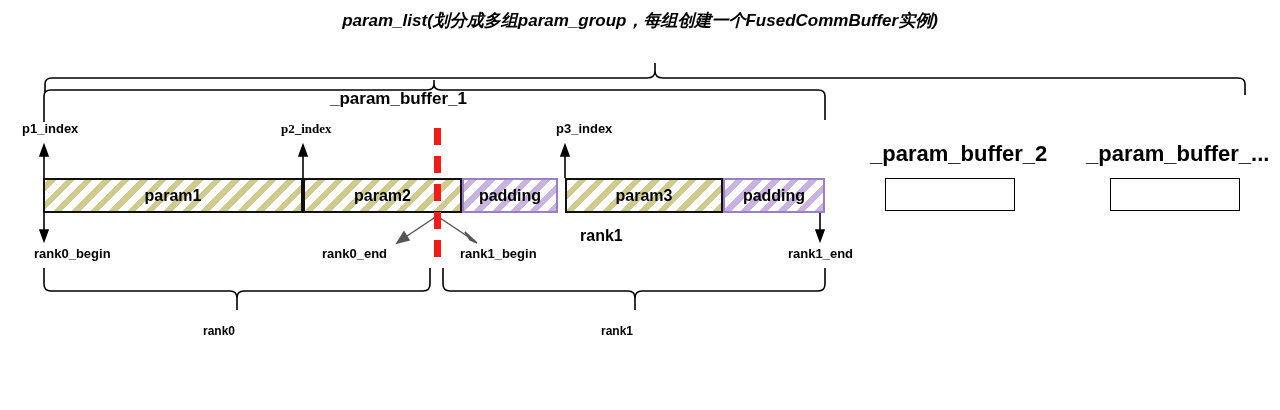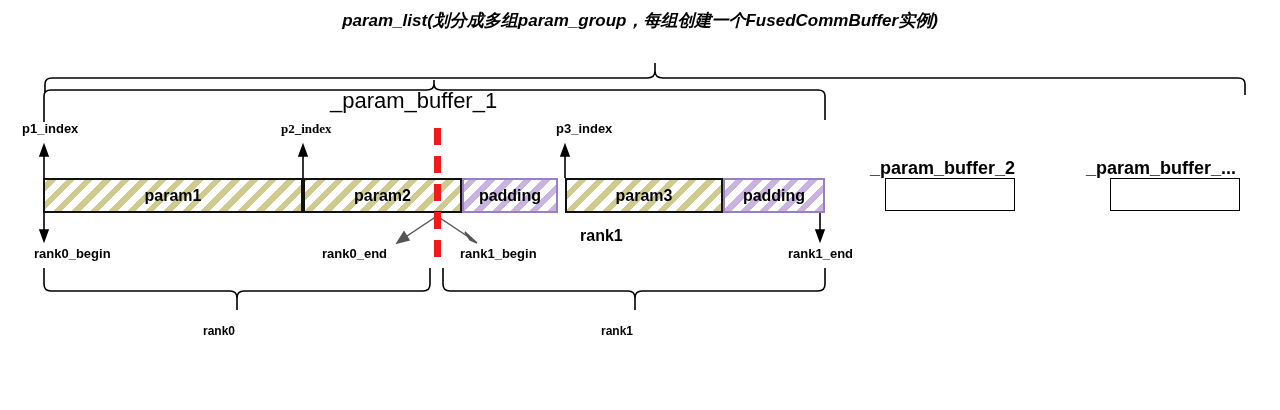--- a/index.html
+++ b/index.html
@@ -8,22 +8,22 @@
   #stage{position:relative;width:1280px;height:410px;}
   .abs{position:absolute;}
   .lbl{white-space:nowrap;font-weight:bold;line-height:1;}
 
   
   .title-main{font-size:17px;font-weight:bold;left:0;top:12px;width:1280px;
               text-align:center;font-style:italic;}
   .caption-bottom{font-size:16px;font-weight:bold;left:10px;top:372px;}
 
   
-  .brace-label{font-size:22px;font-weight:normal;}
-  .buf-cap{font-size:18px;font-weight:bold;margin-top:16px;}
+  .brace-label{font-size:17px;font-weight:bold;}
+  .buf-cap{font-size:22px;font-weight:bold;}
 
   
   .seg{box-sizing:border-box;height:35px;display:flex;align-items:center;
        justify-content:center;font-size:16px;font-weight:bold;color:#000;}
   .seg-param{border:2.5px solid #111;
      background-image:repeating-linear-gradient(-45deg,
         #cfcb8e 0px,#cfcb8e 6px,
         #ffffff 6px,#ffffff 13px);}
   .seg-pad{border:2px solid #9b7fc4;
      background-image:repeating-linear-gradient(-45deg,

